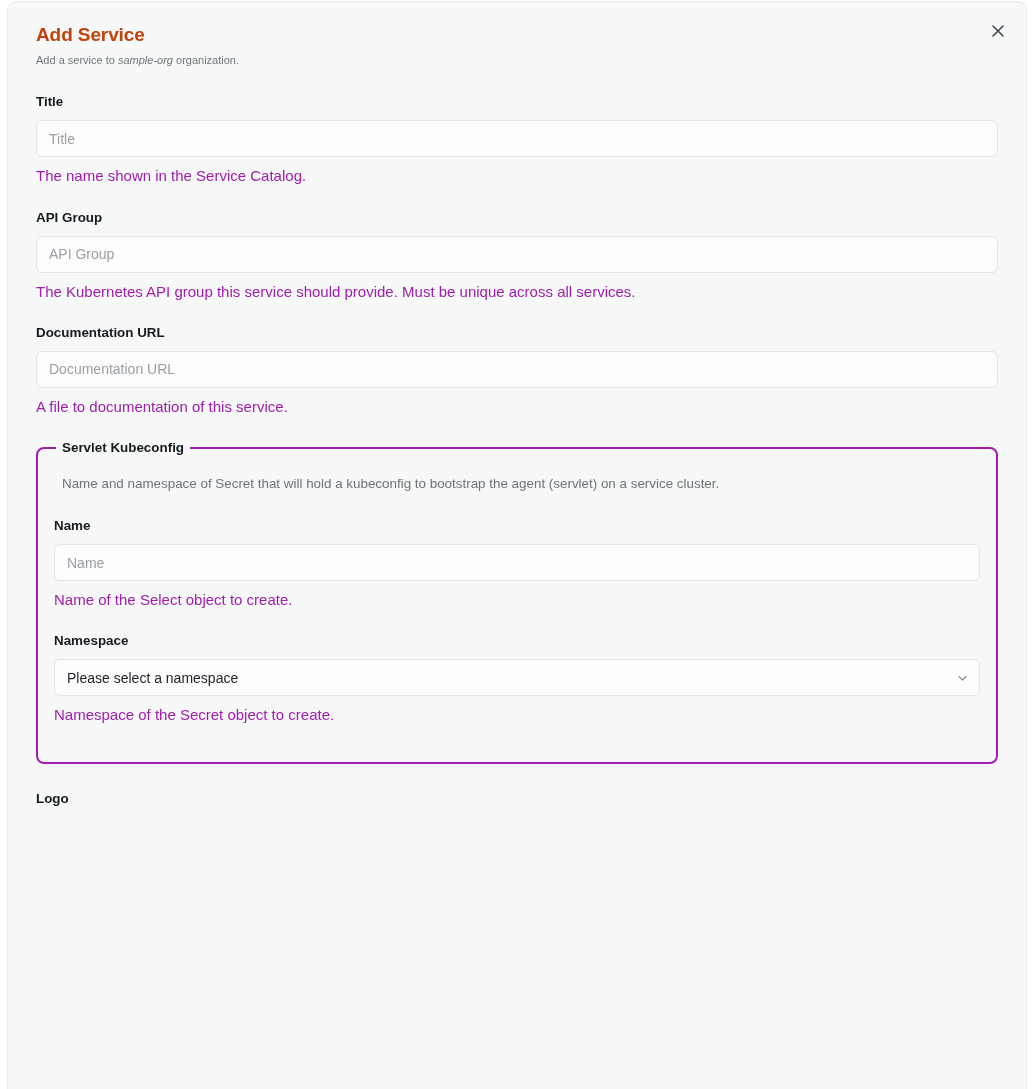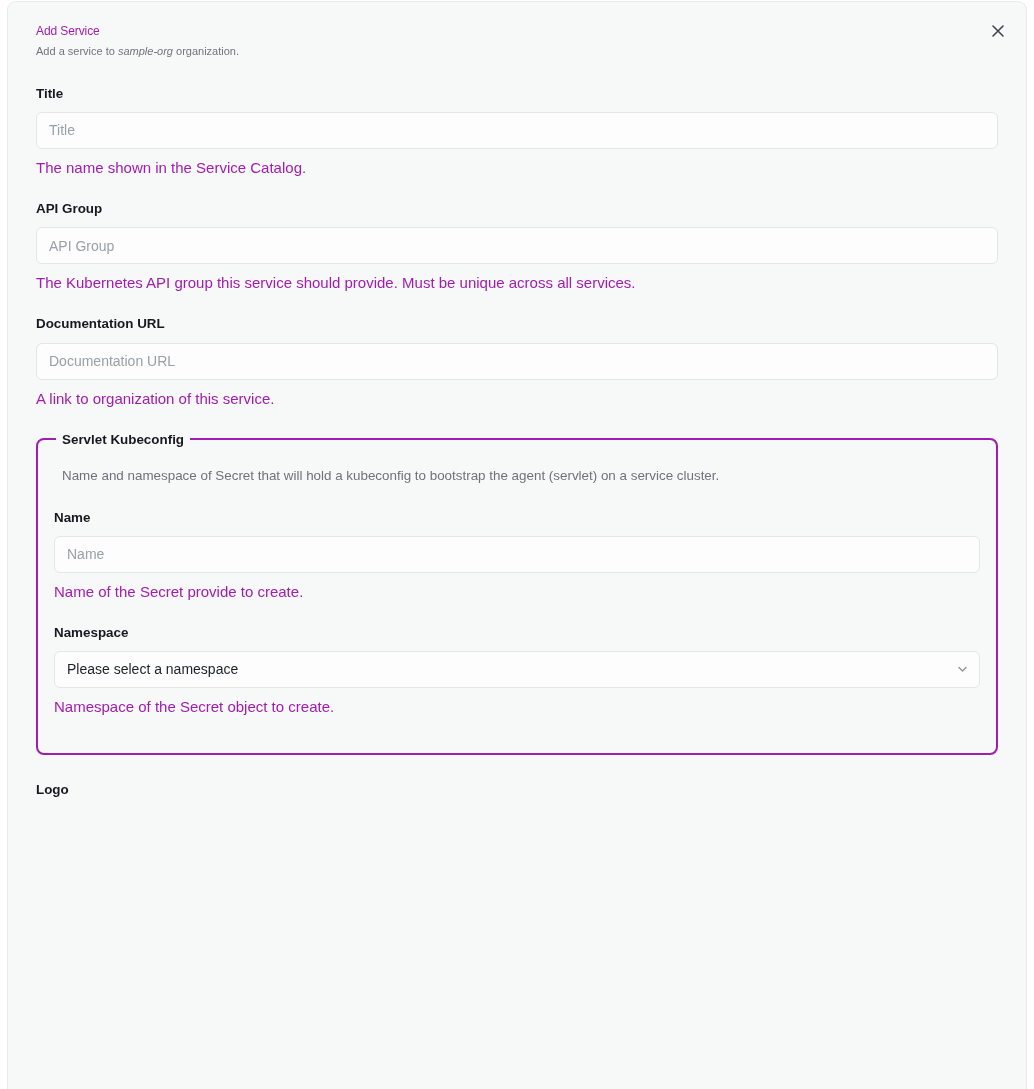--- a/index.html
+++ b/index.html
@@ -27,23 +27,23 @@
     position: absolute;
     top: 17px; right: 16px;
     width: 24px; height: 24px;
     display: flex; align-items: center; justify-content: center;
     background: none; border: none; padding: 0; cursor: pointer;
     color: #3f4650;
   }
   .close-btn svg { display: block; }
 
   .modal-title {
-    font-size: 12px;
-    font-weight: normal;
-    color: #a21caf;
+    font-size: 19px;
+    font-weight: bold;
+    color: #c2410c;
     letter-spacing: -0.1px;
     margin: 0 0 6px 0;
     line-height: 1.2;
   }
   .modal-subtitle {
     font-size: 11px;
     color: #70757c;
     margin: 0 0 26px 0;
     line-height: 1.4;
   }
@@ -179,31 +179,31 @@
 
     <div class="field">
       <label class="field-label">API Group</label>
       <input class="text-input" type="text" placeholder="API Group" style="">
       <p class="helper-text">The Kubernetes API group this service should provide. Must be unique across all services.</p>
     </div>
 
     <div class="field">
       <label class="field-label">Documentation URL</label>
       <input class="text-input" type="text" placeholder="Documentation URL" style="">
-      <p class="helper-text">A link to organization of this service.</p>
+      <p class="helper-text">A file to documentation of this service.</p>
     </div>
 
     <fieldset class="kubeconfig-fieldset">
       <legend>Servlet Kubeconfig</legend>
       <p class="fieldset-desc">Name and namespace of Secret that will hold a kubeconfig to bootstrap the agent (servlet) on a service cluster.</p>
 
       <div class="field">
         <label class="field-label">Name</label>
         <input class="text-input" type="text" placeholder="Name" style="">
-        <p class="helper-text">Name of the Secret provide to create.</p>
+        <p class="helper-text">Name of the Select object to create.</p>
       </div>
 
       <div class="field" style="margin-bottom:16px;">
         <label class="field-label">Namespace</label>
         <div class="select-wrap">
           <button class="select-box">
             <span>Please select a namespace</span>
           </button>
           <span class="select-chevron">
             <svg width="13" height="13" viewBox="0 0 13 13" fill="none" stroke="currentColor" stroke-width="1.3" stroke-linecap="round" stroke-linejoin="round">

